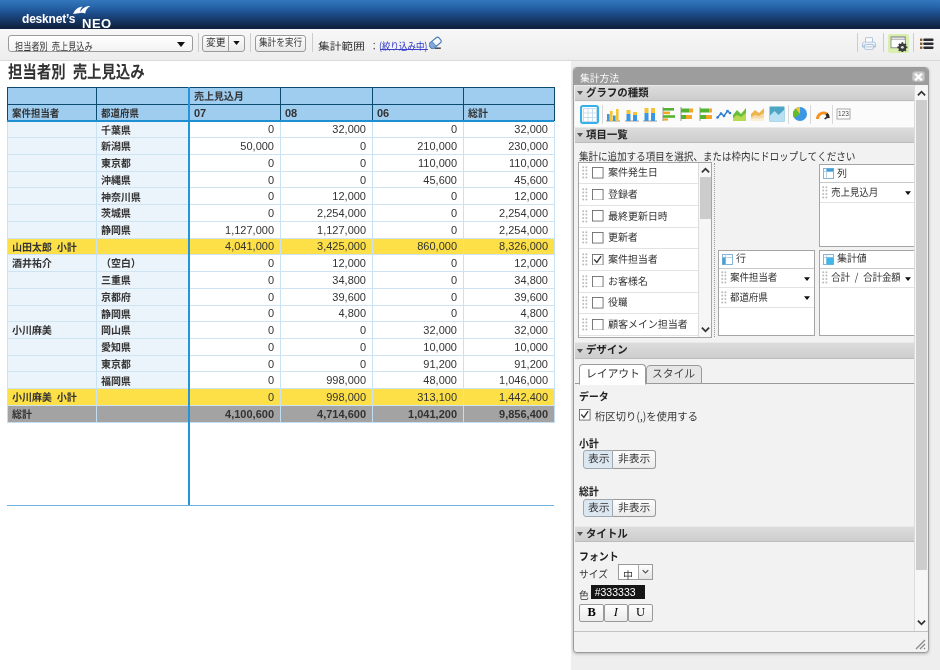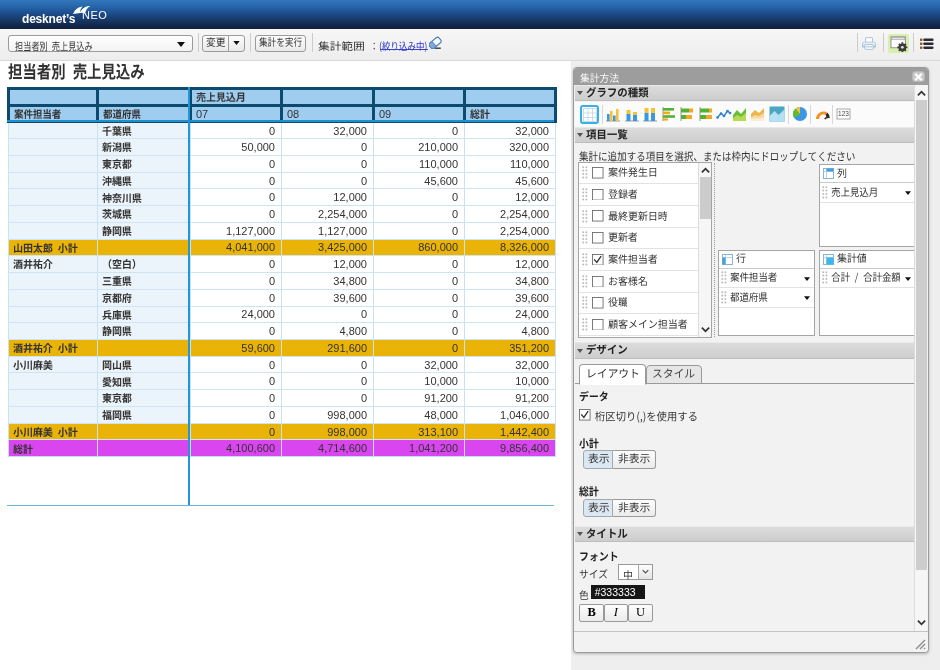--- a/index.html
+++ b/index.html
@@ -1,32 +1,32 @@
 <!DOCTYPE html>
 <html><head><meta charset="utf-8"><style>
 *{margin:0;padding:0;box-sizing:border-box}
 html,body{width:940px;height:670px;overflow:hidden;background:#fff;font-family:"Liberation Sans",sans-serif}
 .abs{position:absolute}
 svg.js{display:inline-block;vertical-align:middle}
 #top{position:absolute;left:0;top:0;width:940px;height:29px;background:linear-gradient(180deg,#3377bd 0%,#2766ab 22%,#1d4e8d 45%,#163662 72%,#122646 90%,#102040 100%)}
 #logo{position:absolute;left:22px;top:0;width:200px;height:34px;color:#fff}
 #logo .d{position:absolute;left:0;top:12px;font-size:12px;font-weight:bold;letter-spacing:-0.2px}
-#logo .n{position:absolute;left:60px;top:9px;font-size:11px;font-weight:normal;letter-spacing:.5px}
+#logo .n{position:absolute;left:60px;top:16px;font-size:13px;font-weight:bold;letter-spacing:.5px}
 #tbar{position:absolute;left:0;top:29px;width:940px;height:32px;background:linear-gradient(180deg,#f7f7f7,#ededed);border-bottom:1px solid #d9d9d9}
 .sel{position:absolute;background:linear-gradient(180deg,#fff,#f3f3f3);border:1px solid #9a9a9a;border-radius:3px}
 .btn{position:absolute;background:linear-gradient(180deg,#fdfdfd,#e9e9e9);border:1px solid #9a9a9a;border-radius:3px;display:flex;align-items:center;justify-content:center}
 .tsep{position:absolute;top:33px;height:19px;width:1px;background:#ccc}
 #ttl{position:absolute;left:8px;top:62.5px}
 table{border-collapse:collapse;table-layout:fixed;position:absolute;left:7px;top:87px;width:547px}
 td{font-size:11px;color:#333;height:16.74px;padding:0 4px;border:1px solid #c8e1f3;overflow:hidden;white-space:nowrap}
 td.num{text-align:right;padding-right:6px;border-left:1px solid #dcecf8;border-bottom:1px solid #cfe4f3;background:#fff}
-tr.hd td{background:#9fcdf0;border:3px solid #0c4a6e;font-weight:normal}
+tr.hd td{background:#9fcdf0;border:1px solid #0c4a6e;font-weight:bold}
 td.lb,td.lb2{background:#ecf4fb;border-bottom:1px solid #cfe4f3}
-tr.sub td,tr.sub td.lb,tr.sub td.lb2{background:#eab308}
-tr.tot td{background:#d946ef;font-weight:normal;border-color:#c0dff4}
+tr.sub td,tr.sub td.lb,tr.sub td.lb2{background:#fde047}
+tr.tot td{background:#a3a3a3;font-weight:bold;border-color:#c0dff4}
 #gpane{position:absolute;left:571px;top:61px;width:369px;height:609px;background:#eee}
 #panel{position:absolute;left:573px;top:67px;width:356px;height:586px;background:#f2f2f2;border:1px solid #9b9b9b;border-radius:4px;box-shadow:0 1px 3px rgba(0,0,0,.25)}
 #ptitle{position:absolute;left:0;top:0;width:354px;height:16.5px;background:#9d9d9d;border-radius:3px 3px 0 0}
 #pclose{position:absolute;right:3.5px;top:2.5px;width:13px;height:11.5px;background:#c9c9c9;border:1px solid #b5b5b5;border-radius:3px}
 .shead{position:absolute;left:1px;width:340px;height:16.5px;background:linear-gradient(180deg,#dcdcdc,#cdcdcd);border-top:1px solid #e9e9e9;border-bottom:1px solid #bdbdbd;display:flex;align-items:center}
 .smark{width:0;height:0;border-left:3.5px solid transparent;border-right:3.5px solid transparent;border-top:4.5px solid #555;margin:1px 3px 0 2px}
 #icons{position:absolute;left:1px;top:34px;width:340px;height:24.5px;background:#fbfbfb}
 .gi{position:absolute;top:4px;width:16px;height:16px}
 .gi.sel{border:2px solid #35b0e8;border-radius:3px;width:19px;height:19px;top:2.5px;padding:1px 0 0 1px}
 .gsep{position:absolute;top:3px;height:19px;width:1px;background:#d8d8d8}
@@ -211,21 +211,21 @@
             <use href="#b68" transform="translate(37.8 0) scale(0.0095 0.0105)"></use>
           </svg></td>
         <td><svg class="js" width="38.0" height="11.1" viewBox="0 -9.03 38.00 11.13" fill="#333">
             <use href="#b5" transform="translate(0 0) scale(0.0095 0.0105)"></use>
             <use href="#b78" transform="translate(9.5 0) scale(0.0095 0.0105)"></use>
             <use href="#b6" transform="translate(19 0) scale(0.0095 0.0105)"></use>
             <use href="#b9" transform="translate(28.5 0) scale(0.0095 0.0105)"></use>
           </svg></td>
         <td>07</td>
         <td>08</td>
-        <td>09</td>
+        <td>06</td>
         <td><svg class="js" width="19.9" height="11.1" viewBox="0 -9.03 19.95 11.13" fill="#333">
             <use href="#b41" transform="translate(0 0) scale(0.01 0.0105)"></use>
             <use href="#b25" transform="translate(10 0) scale(0.01 0.0105)"></use>
           </svg></td>
       </tr>
       <tr>
         <td class="lb"></td>
         <td class="lb2"><svg class="js" width="29.9" height="11.1" viewBox="0 -9.03 29.92 11.13" fill="#333">
             <use href="#b7" transform="translate(0 0) scale(0.01 0.0105)"></use>
             <use href="#b8" transform="translate(10 0) scale(0.01 0.0105)"></use>
@@ -239,21 +239,21 @@
       <tr>
         <td class="lb"></td>
         <td class="lb2"><svg class="js" width="29.9" height="11.1" viewBox="0 -9.03 29.92 11.13" fill="#333">
             <use href="#b10" transform="translate(0 0) scale(0.01 0.0105)"></use>
             <use href="#b11" transform="translate(10 0) scale(0.01 0.0105)"></use>
             <use href="#b9" transform="translate(19.9 0) scale(0.01 0.0105)"></use>
           </svg></td>
         <td class="num">50,000</td>
         <td class="num">0</td>
         <td class="num">210,000</td>
-        <td class="num">320,000</td>
+        <td class="num">230,000</td>
       </tr>
       <tr>
         <td class="lb"></td>
         <td class="lb2"><svg class="js" width="29.9" height="11.1" viewBox="0 -9.03 29.92 11.13" fill="#333">
             <use href="#b12" transform="translate(0 0) scale(0.01 0.0105)"></use>
             <use href="#b4" transform="translate(10 0) scale(0.01 0.0105)"></use>
             <use href="#b5" transform="translate(19.9 0) scale(0.01 0.0105)"></use>
           </svg></td>
         <td class="num">0</td>
         <td class="num">0</td>
@@ -362,55 +362,28 @@
             <use href="#b6" transform="translate(19.9 0) scale(0.01 0.0105)"></use>
           </svg></td>
         <td class="num">0</td>
         <td class="num">39,600</td>
         <td class="num">0</td>
         <td class="num">39,600</td>
       </tr>
       <tr>
         <td class="lb"></td>
         <td class="lb2"><svg class="js" width="29.9" height="11.1" viewBox="0 -9.03 29.92 11.13" fill="#333">
-            <use href="#b35" transform="translate(0 0) scale(0.01 0.0105)"></use>
-            <use href="#b36" transform="translate(10 0) scale(0.01 0.0105)"></use>
-            <use href="#b9" transform="translate(19.9 0) scale(0.01 0.0105)"></use>
-          </svg></td>
-        <td class="num">24,000</td>
-        <td class="num">0</td>
-        <td class="num">0</td>
-        <td class="num">24,000</td>
-      </tr>
-      <tr>
-        <td class="lb"></td>
-        <td class="lb2"><svg class="js" width="29.9" height="11.1" viewBox="0 -9.03 29.92 11.13" fill="#333">
             <use href="#b22" transform="translate(0 0) scale(0.01 0.0105)"></use>
             <use href="#b23" transform="translate(10 0) scale(0.01 0.0105)"></use>
             <use href="#b9" transform="translate(19.9 0) scale(0.01 0.0105)"></use>
           </svg></td>
         <td class="num">0</td>
         <td class="num">4,800</td>
         <td class="num">0</td>
         <td class="num">4,800</td>
-      </tr>
-      <tr class="sub">
-        <td class="lb"><svg class="js" width="64.8" height="11.1" viewBox="0 -9.03 64.84 11.13" fill="#333">
-            <use href="#b26" transform="translate(0 0) scale(0.01 0.0105)"></use>
-            <use href="#b19" transform="translate(10 0) scale(0.01 0.0105)"></use>
-            <use href="#b27" transform="translate(19.9 0) scale(0.01 0.0105)"></use>
-            <use href="#b28" transform="translate(29.9 0) scale(0.01 0.0105)"></use>
-            <use href="#b24" transform="translate(44.9 0) scale(0.01 0.0105)"></use>
-            <use href="#b25" transform="translate(54.9 0) scale(0.01 0.0105)"></use>
-          </svg></td>
-        <td class="lb2"></td>
-        <td class="num">59,600</td>
-        <td class="num">291,600</td>
-        <td class="num">0</td>
-        <td class="num">351,200</td>
       </tr>
       <tr>
         <td class="lb"><svg class="js" width="39.9" height="11.1" viewBox="0 -9.03 39.90 11.13" fill="#333">
             <use href="#b24" transform="translate(0 0) scale(0.01 0.0105)"></use>
             <use href="#b17" transform="translate(10 0) scale(0.01 0.0105)"></use>
             <use href="#b37" transform="translate(19.9 0) scale(0.01 0.0105)"></use>
             <use href="#b38" transform="translate(29.9 0) scale(0.01 0.0105)"></use>
           </svg></td>
         <td class="lb2"><svg class="js" width="29.9" height="11.1" viewBox="0 -9.03 29.92 11.13" fill="#333">
             <use href="#b23" transform="translate(0 0) scale(0.01 0.0105)"></use>

